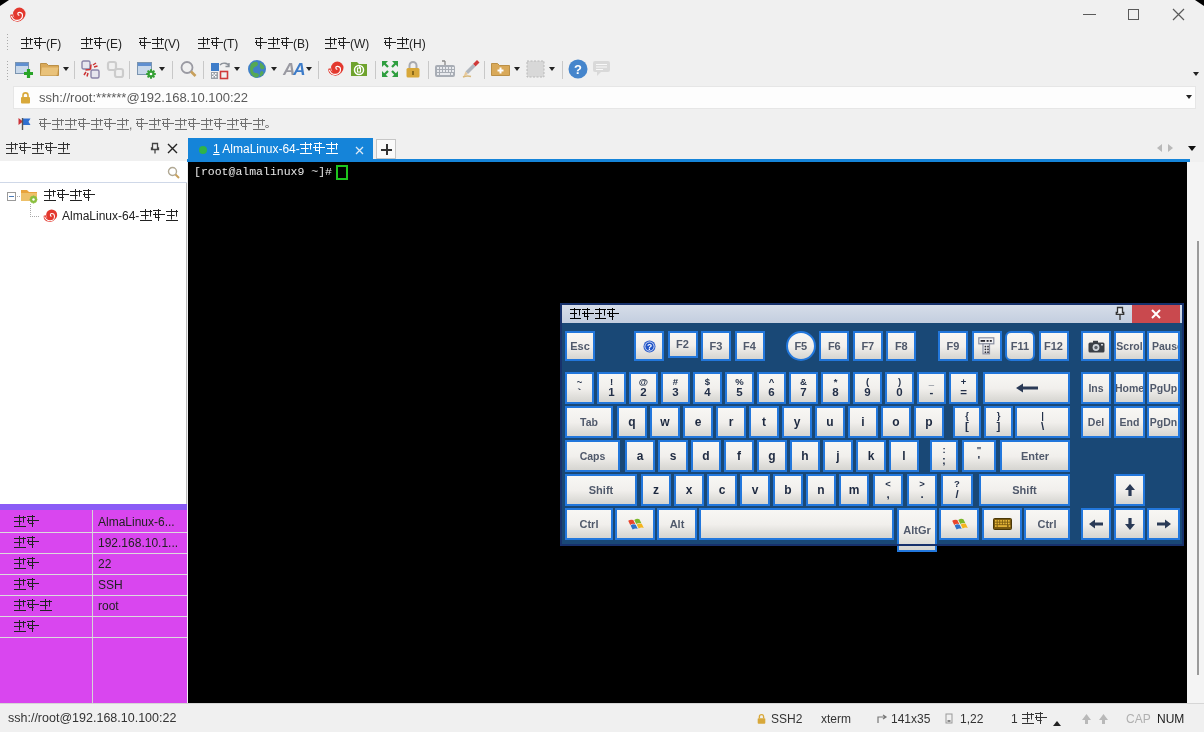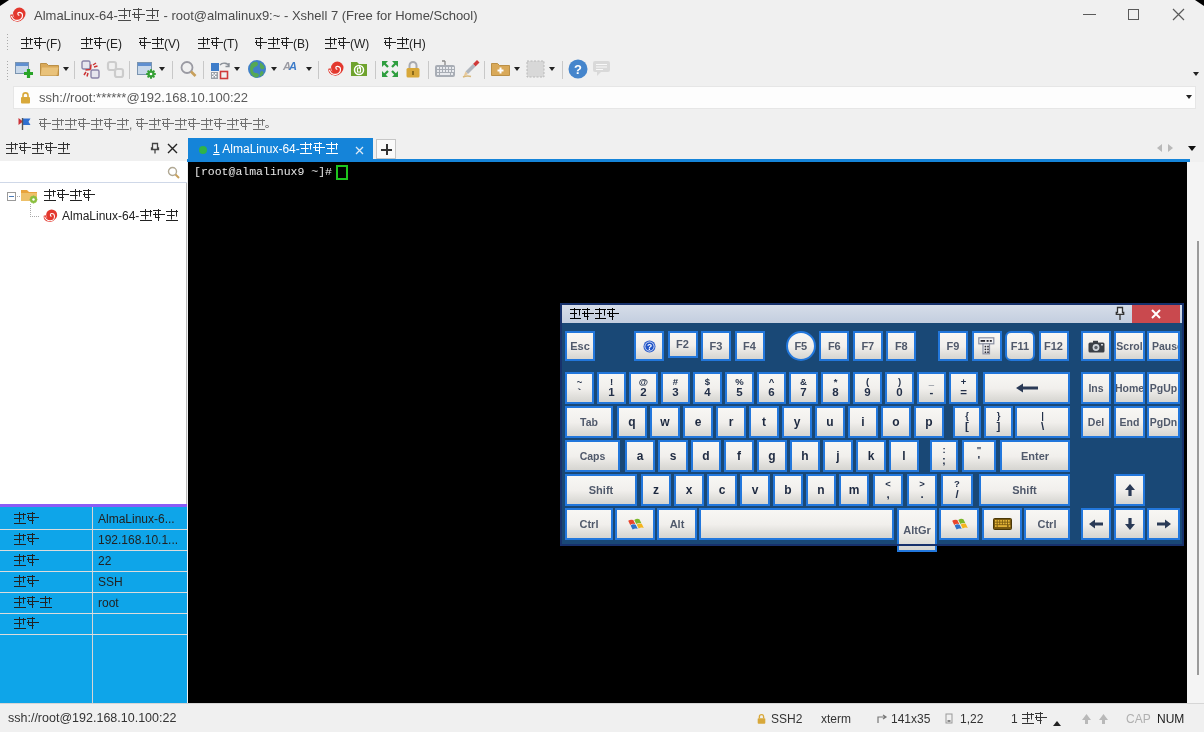--- a/index.html
+++ b/index.html
@@ -27,21 +27,20 @@
 </style>
 </head>
 <body>
 
 <div class="abs" style="left:0;top:0;width:1204px;height:30px;background:#f0f0f0">
   <svg class="abs" style="left:9px;top:6px" width="18" height="18" viewBox="0 0 18 18">
     <circle cx="10.3" cy="7.8" r="6.2" fill="#e3382e"></circle>
     <path d="M1.3 8.8 Q0.6 14.8 7.5 15.6 Q11.5 16 13.7 13.3 L11 10.3 Q9 12.6 5.9 11.5 Q3.3 10.5 3.8 8.2 Z" fill="#e3382e"></path>
     <path d="M10.3 9.3 a1.5 1.5 0 0 1 0 -3 a3.2 3.2 0 0 1 3.2 3.2 a4.9 4.9 0 0 1 -4.9 4.9 a6.4 6.4 0 0 1 -6.2 -4.6" fill="none" stroke="#fff" stroke-width="1.15"></path>
   </svg>
-  <div class="abs" style="left:34px;top:8px;font-size:13px;color:#4a4a4a">AlmaLinux-64-<span style="color:#4a4a4a"><span class="cj"></span><span class="cj2"></span><span class="cj"></span></span> - root@almalinux9:~ - Xshell 7 (Free for Home/School)</div>
 
   <div class="abs" style="left:1083px;top:14px;width:13px;height:1px;background:#5a5a5a"></div>
   <div class="abs" style="left:1128px;top:9px;width:11px;height:11px;border:1px solid #5a5a5a"></div>
   <svg class="abs" style="left:1172px;top:8px" width="13" height="13" viewBox="0 0 13 13">
       <path d="M1 1 L12 12 M12 1 L1 12" stroke="#5a5a5a" stroke-width="1.2"></path>
     </svg>
   <div class="abs" style="left:0;top:0;width:0;height:0;border-left:9px solid #000;border-bottom:6px solid transparent"></div>
   <div class="abs" style="right:0;top:0;width:0;height:0;border-right:9px solid #000;border-bottom:6px solid transparent"></div>
 </div>
 
@@ -107,21 +106,21 @@
       <path d="M10 6 a5 4 0 0 1 9 1 M19 4 v3.5 h-3.5" fill="none" stroke="#8a9098" stroke-width="1.4"></path>
     </svg>
 <div class="abs dd" style="left:234px;top:11px"></div>
 <svg class="abs" style="left:247px;top:3px" width="20" height="20" viewBox="0 0 20 20">
       <circle cx="10" cy="10" r="9" fill="#4080c8"></circle>
       <path d="M4 5 Q7 2 10 3 Q12 5 10 7 Q6 8 6 11 Q6 14 9 14 Q12 14 12 17 Q10 19 8 18.5 Q3 16 3 10 Q3 7 4 5 Z" fill="#55a855"></path>
       <path d="M13 3.5 Q17 5.5 17.5 9 Q16 11 14 10 Q12 8 13 5.5 Z" fill="#55a855"></path>
       <path d="M14 12 Q17 12 16.5 14.5 Q15 17 13 17.5 Q12 15 14 12 Z" fill="#55a855"></path>
     </svg>
 <div class="abs dd" style="left:271px;top:11px"></div>
-<div class="abs" style="left:283px;top:4px;font-size:11px;font-weight:bold;color:#9a9aa2;font-style:italic">A<span style="color:#3d7cc9;margin-left:-2px">A</span></div>
+<div class="abs" style="left:283px;top:4px;font-size:17px;font-weight:bold;color:#9a9aa2;font-style:italic">A<span style="color:#3d7cc9;margin-left:-2px">A</span></div>
 <div class="abs dd" style="left:306px;top:11px"></div>
 <div class="sep" style="left:318px"></div>
 <svg class="abs" style="left:327px;top:4px" width="18" height="18" viewBox="0 0 18 18">
       <circle cx="10.3" cy="7.8" r="6.2" fill="#e3382e"></circle>
       <path d="M1.3 8.8 Q0.6 14.8 7.5 15.6 Q11.5 16 13.7 13.3 L11 10.3 Q9 12.6 5.9 11.5 Q3.3 10.5 3.8 8.2 Z" fill="#e3382e"></path>
       <path d="M10.3 9.3 a1.5 1.5 0 0 1 0 -3 a3.2 3.2 0 0 1 3.2 3.2 a4.9 4.9 0 0 1 -4.9 4.9 a6.4 6.4 0 0 1 -6.2 -4.6" fill="none" stroke="#fff" stroke-width="1.15"></path>
     </svg>
 <svg class="abs" style="left:350px;top:4px" width="18" height="18" viewBox="0 0 18 18">
       <path d="M1 2 L7 2 L9 4 L17 4 L17 16 L1 16 Z" fill="#6fa32e"></path>
       <circle cx="9" cy="10" r="4.5" fill="none" stroke="#fff" stroke-width="1.5"></circle>
@@ -245,21 +244,21 @@
   <div class="abs" style="left:43px;top:53px;font-size:12px;color:#222"><span class="cj"></span><span class="cj2"></span><span class="cj"></span><span class="cj2"></span></div>
   <div class="abs" style="left:30px;top:68px;width:1px;height:12px;background-image:linear-gradient(#aaa 1px,transparent 1px);background-size:1px 2px"></div>
   <div class="abs" style="left:30px;top:80px;width:10px;height:1px;background-image:linear-gradient(90deg,#aaa 1px,transparent 1px);background-size:2px 1px"></div>
   <svg class="abs" style="left:42px;top:72px" width="17" height="16" viewBox="0 0 18 18">
     <circle cx="10.3" cy="7.8" r="6.2" fill="#e3382e"></circle>
     <path d="M1.3 8.8 Q0.6 14.8 7.5 15.6 Q11.5 16 13.7 13.3 L11 10.3 Q9 12.6 5.9 11.5 Q3.3 10.5 3.8 8.2 Z" fill="#e3382e"></path>
     <path d="M10.3 9.3 a1.5 1.5 0 0 1 0 -3 a3.2 3.2 0 0 1 3.2 3.2 a4.9 4.9 0 0 1 -4.9 4.9 a6.4 6.4 0 0 1 -6.2 -4.6" fill="none" stroke="#fff" stroke-width="1.15"></path>
   </svg>
   <div class="abs" style="left:62px;top:73px;font-size:12px;color:#222">AlmaLinux-64-<span class="cj"></span><span class="cj2"></span><span class="cj"></span></div>
 
-  <div class="abs" id="ptable" style="left:0;top:368px;width:187px;height:199px;background:#0ea5e9;border-top:3px solid #8b5cf6;font-size:12px;color:#222">
+  <div class="abs" id="ptable" style="left:0;top:368px;width:187px;height:199px;background:#d946ef;border-top:6px solid #8b5cf6;font-size:12px;color:#222">
     <div class="abs" style="left:92px;top:0;width:1px;height:199px;background:#d5d5d5"></div>
 <div class="abs" style="left:13px;top:5px"><span class="cj"></span><span class="cj2"></span></div>
 <div class="abs" style="left:98px;top:5px">AlmaLinux-6...</div>
 <div class="abs" style="left:0;top:22px;width:187px;height:1px;background:#dcdcdc"></div>
 <div class="abs" style="left:13px;top:26px"><span class="cj"></span><span class="cj2"></span></div>
 <div class="abs" style="left:98px;top:26px">192.168.10.1...</div>
 <div class="abs" style="left:0;top:43px;width:187px;height:1px;background:#dcdcdc"></div>
 <div class="abs" style="left:13px;top:47px"><span class="cj"></span><span class="cj2"></span></div>
 <div class="abs" style="left:98px;top:47px">22</div>
 <div class="abs" style="left:0;top:64px;width:187px;height:1px;background:#dcdcdc"></div>

